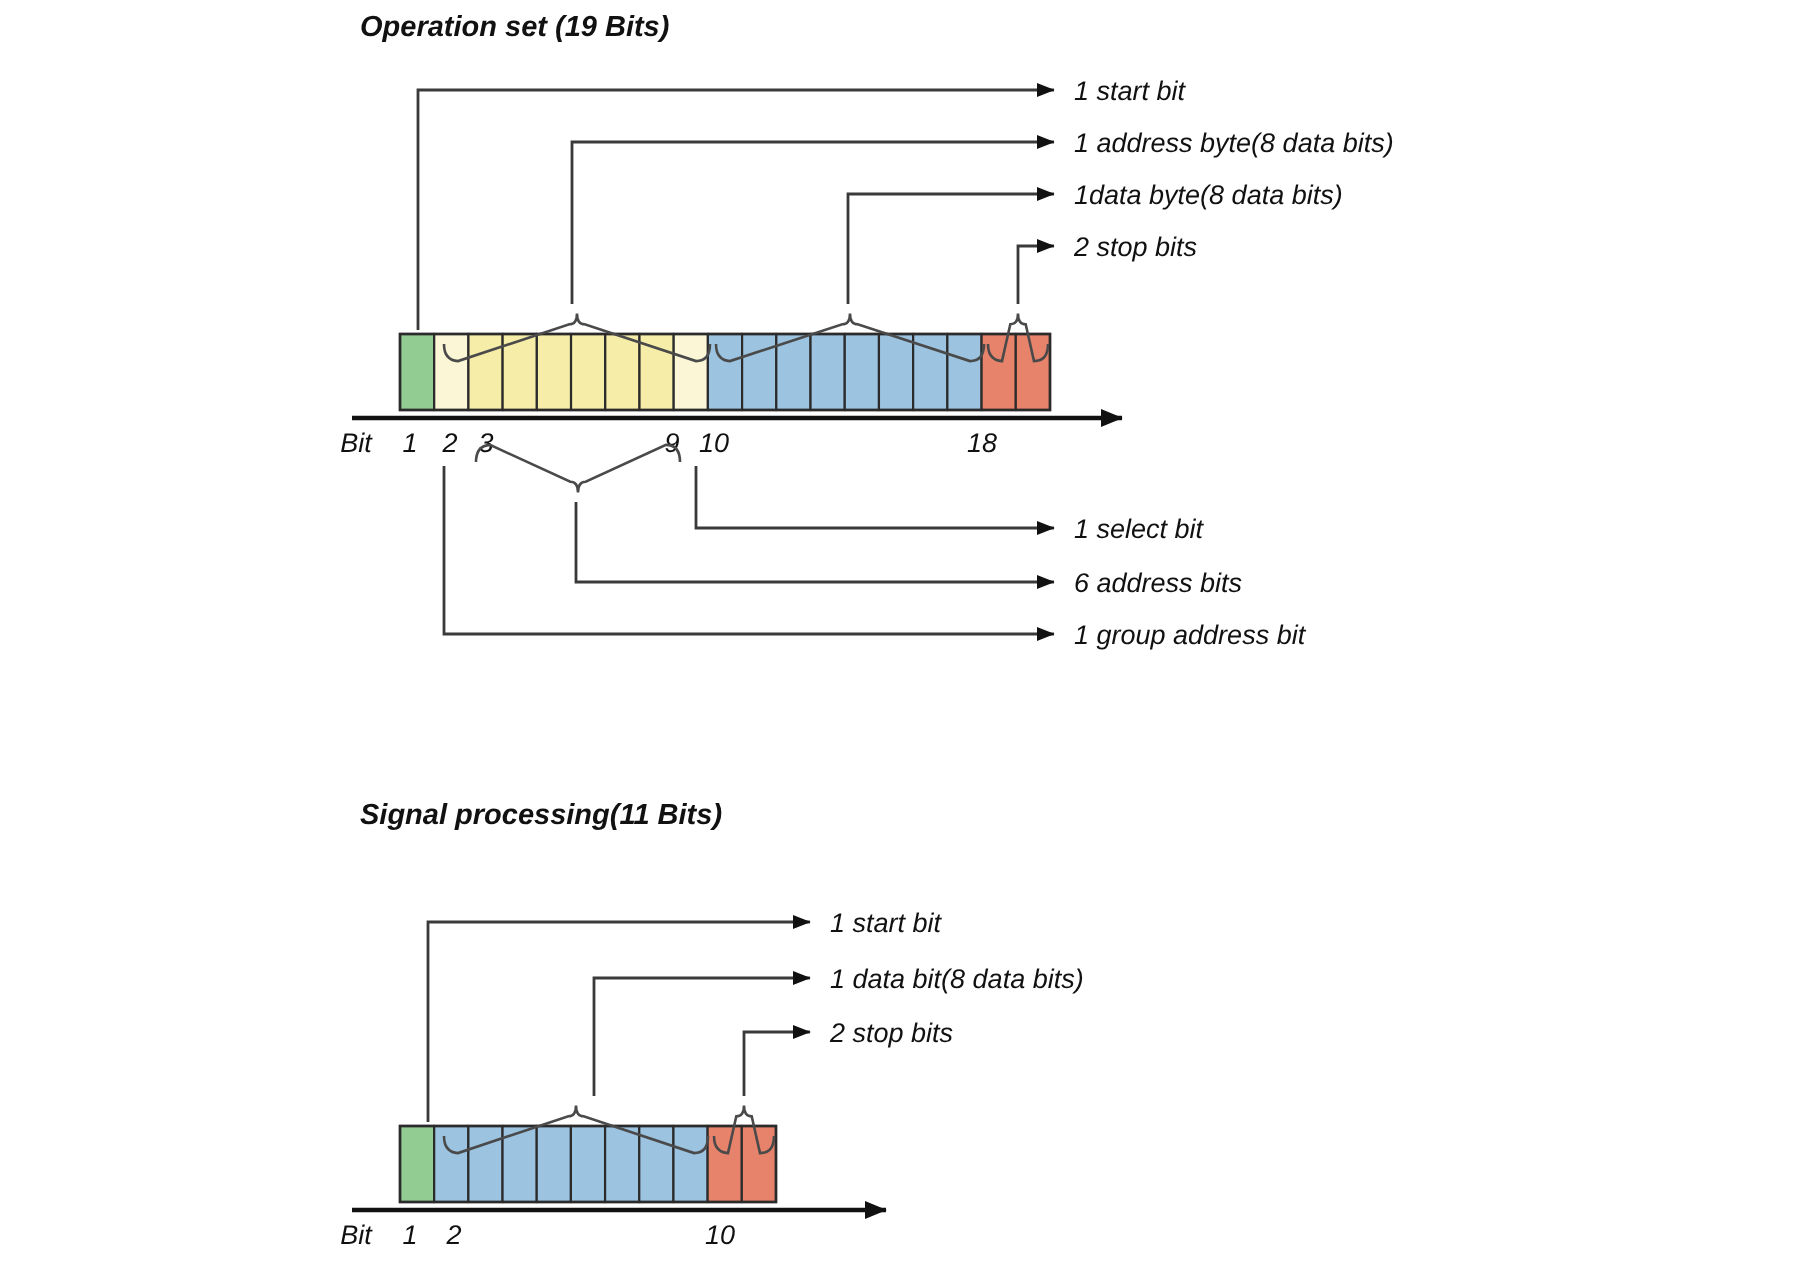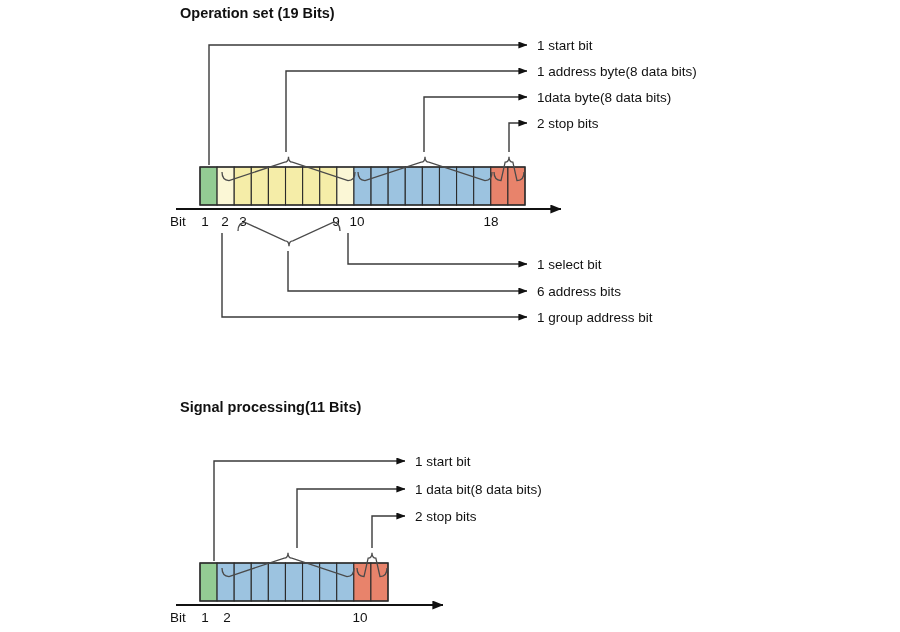--- a/index.html
+++ b/index.html
@@ -12,20 +12,21 @@
     height: 632px;
     font-family: "Liberation Sans", sans-serif;
     color: #1a1a1a;
     overflow: hidden;
     position: relative;
   }
   #stage {
     position: relative;
     width: 900px;
     height: 632px;
+    font-style: italic;
   }
   svg.diagram {
     position: absolute;
     left: 0;
     top: 0;
     width: 900px;
     height: 632px;
   }
   text.title {
     font-family: "Liberation Sans", sans-serif;

